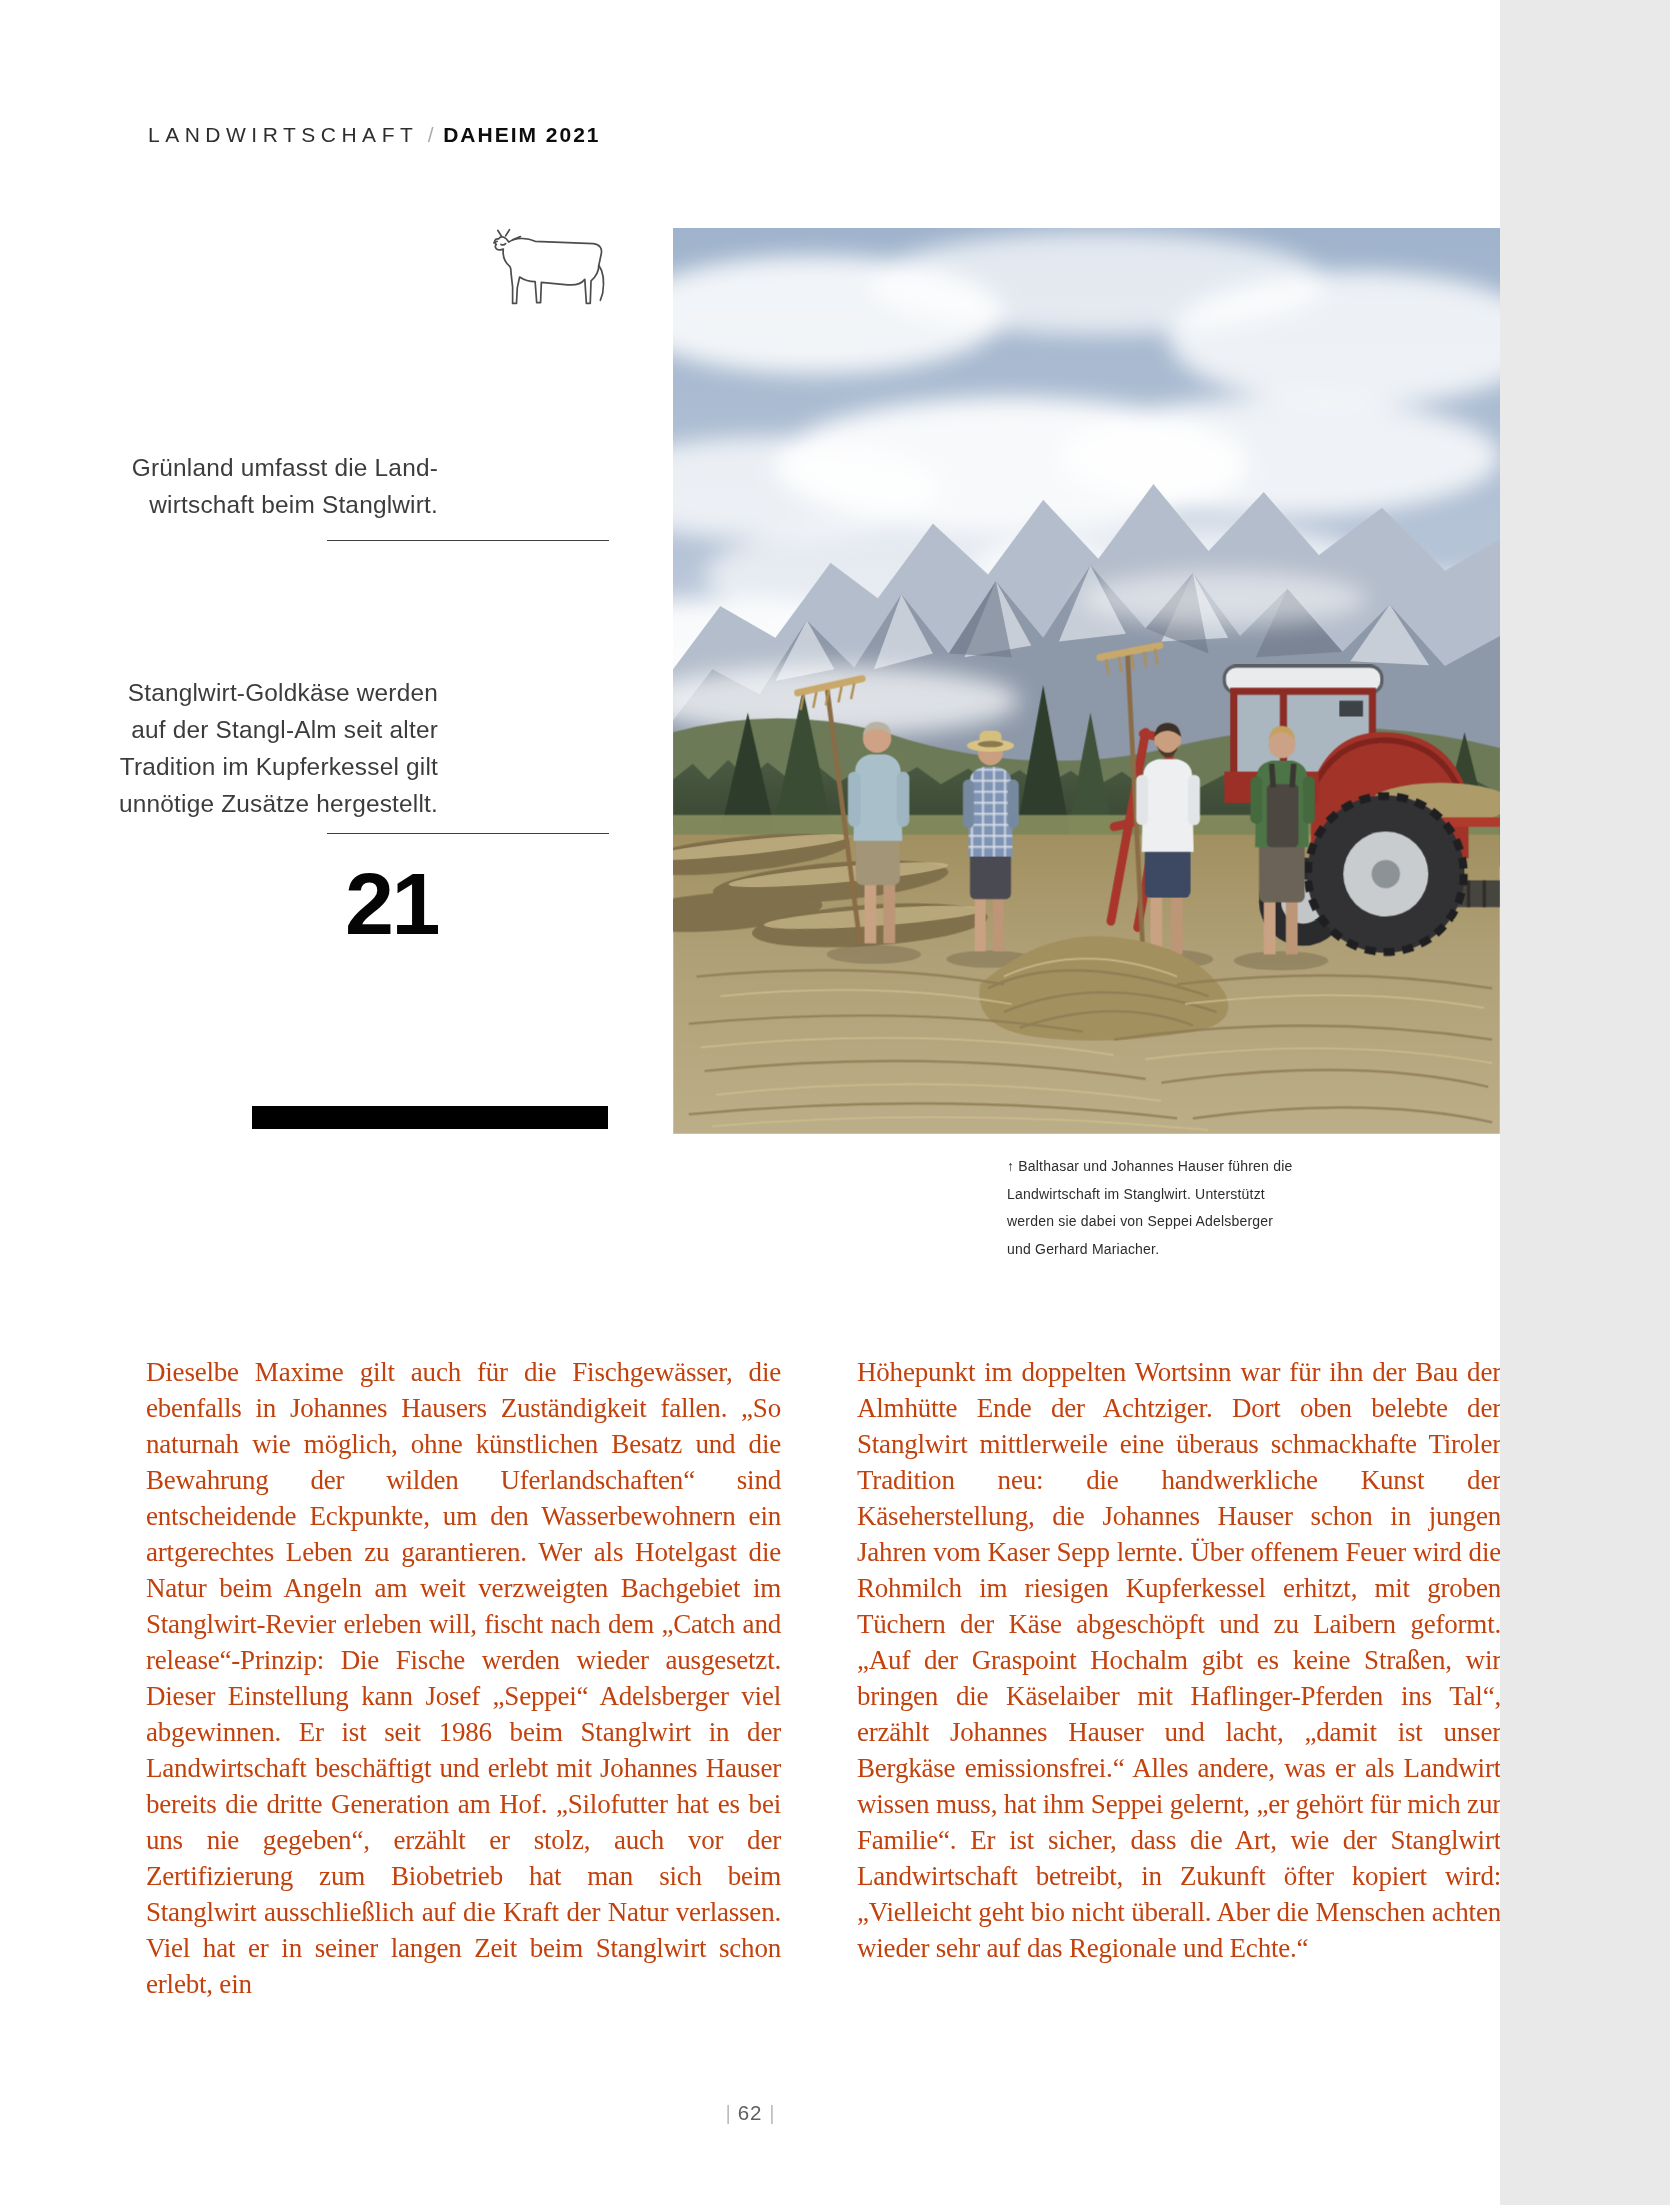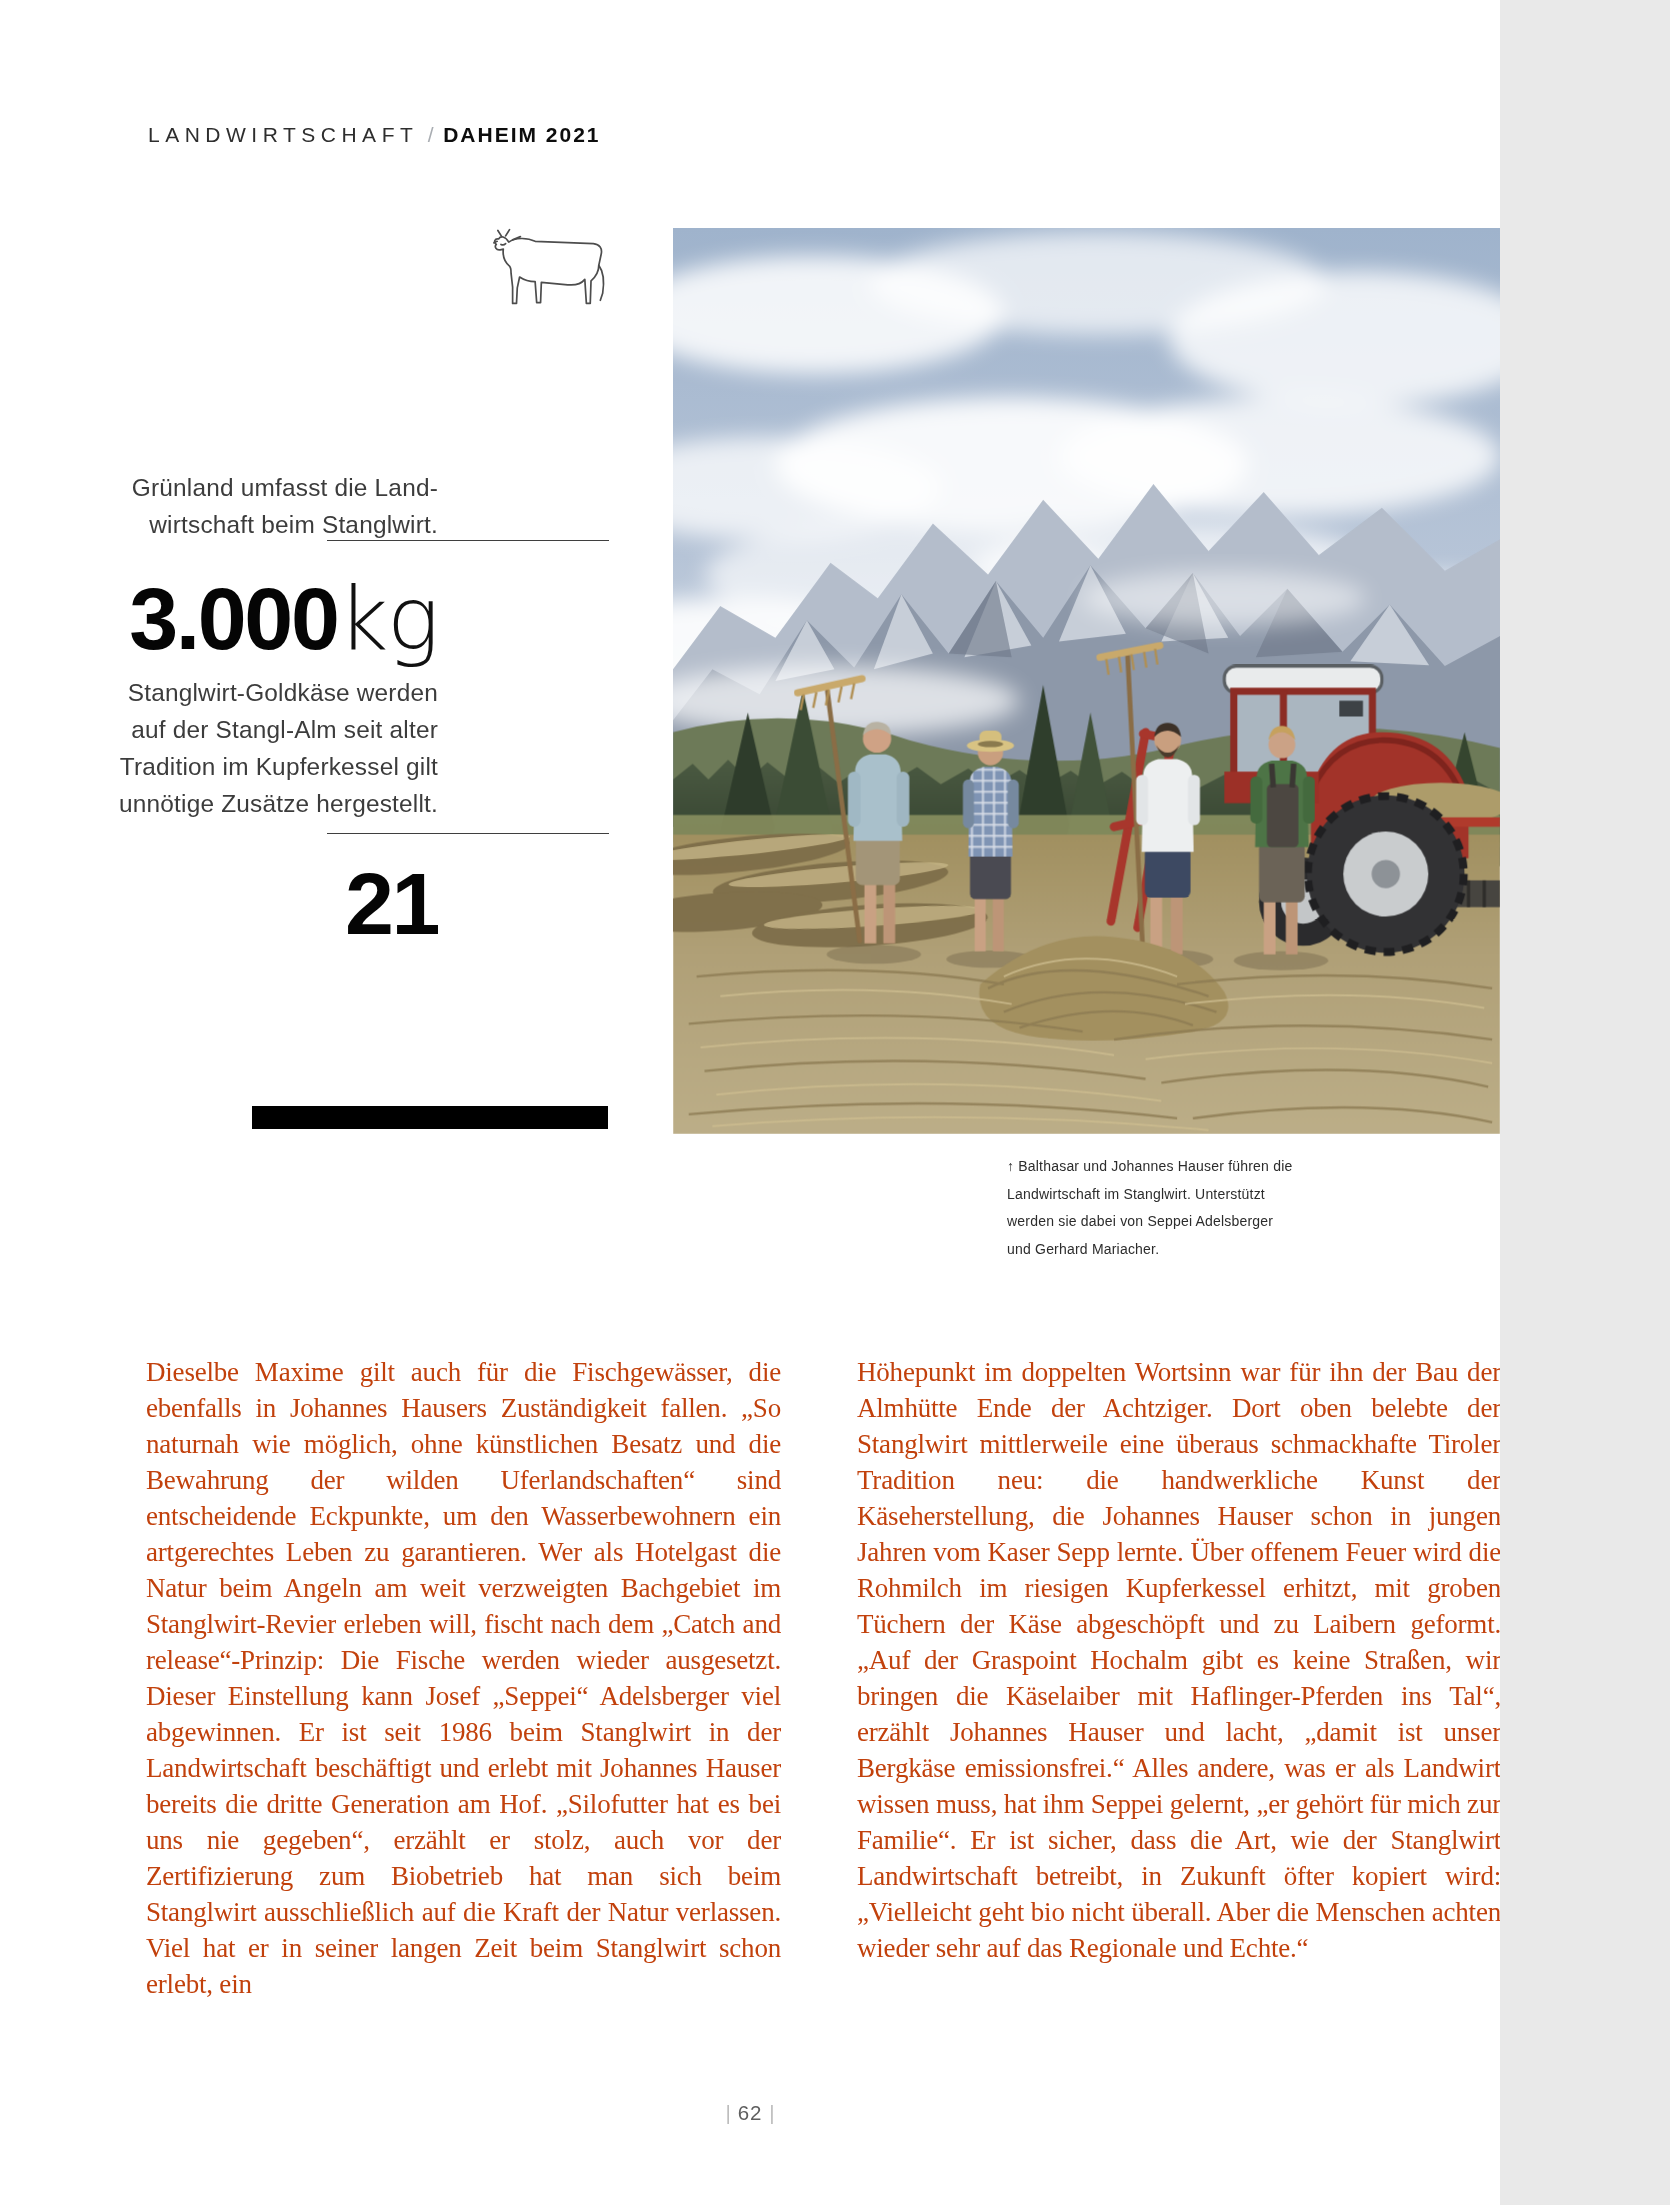--- a/index.html
+++ b/index.html
@@ -13,21 +13,21 @@
   
   .cow{position:absolute;left:487px;top:225px;width:132px;height:90px;}
   
   .stat-number{position:absolute;right:1062px;text-align:right;line-height:88px;white-space:nowrap;}
   .stat-number .num{font-weight:700;font-size:88px;letter-spacing:-2.4px;color:#050505;}
   .stat-number .unit{font-family:"DejaVu Sans","Liberation Sans",sans-serif;font-weight:200;
                      font-size:88px;letter-spacing:-1.6px;color:#111;}
   #stat1{top:361px;} #stat2{top:575px;} #stat3{top:860px;}
   .stat-caption{position:absolute;right:1062px;text-align:right;font-size:24.4px;line-height:37px;
                 color:#3c3c3c;letter-spacing:0.2px;}
-  #cap1{top:469px;} #cap2{top:674px;} #cap3{top:961px;}
+  #cap1{top:449px;} #cap2{top:674px;} #cap3{top:961px;}
   .rule{position:absolute;left:327px;width:282px;border-top:1.6px solid #3f3f3f;height:0;}
   #rule1{top:540px;} #rule2{top:833px;}
   .black-bar{position:absolute;left:252px;top:1106px;width:356px;height:23px;background:#000;}
   
   .photo{position:absolute;left:673px;top:228px;width:827px;height:906px;overflow:hidden;}
   .photo svg{display:block;width:100%;height:100%;}
   .photo-caption{position:absolute;left:1007px;top:1153px;width:512px;font-size:14px;
                  line-height:27.6px;color:#2c2c2c;letter-spacing:0.2px;}
   .credit{position:absolute;left:1604px;top:1797px;height:228px;writing-mode:vertical-rl;
           transform:rotate(180deg);font-size:20.5px;color:#3d3d3d;letter-spacing:0.4px;white-space:nowrap;}
@@ -58,23 +58,20 @@
       <path d="M24 24 C22 26 20 26 18 25"></path>
     </svg>
   </div>
 
   <div class="stat-caption" id="cap1">
       <div class="cap-line">Grünland umfasst die Land-</div>
       <div class="cap-line">wirtschaft beim Stanglwirt.</div>
     </div>
   <div class="rule" id="rule1"></div>
 
-  <div class="stat-number" id="stat2">
-    <span class="num">3.000</span><span class="unit">kg</span>
-  </div>
   <div class="stat-caption" id="cap2">
       <div class="cap-line">Stanglwirt-Goldkäse werden</div>
       <div class="cap-line">auf der Stangl-Alm seit alter</div>
       <div class="cap-line">Tradition im Kupferkessel gilt</div>
       <div class="cap-line">unnötige Zusätze hergestellt.</div>
     </div>
   <div class="rule" id="rule2"></div>
 
   <div class="stat-number" id="stat3">
     <span class="num">21</span><span class="unit"></span>

